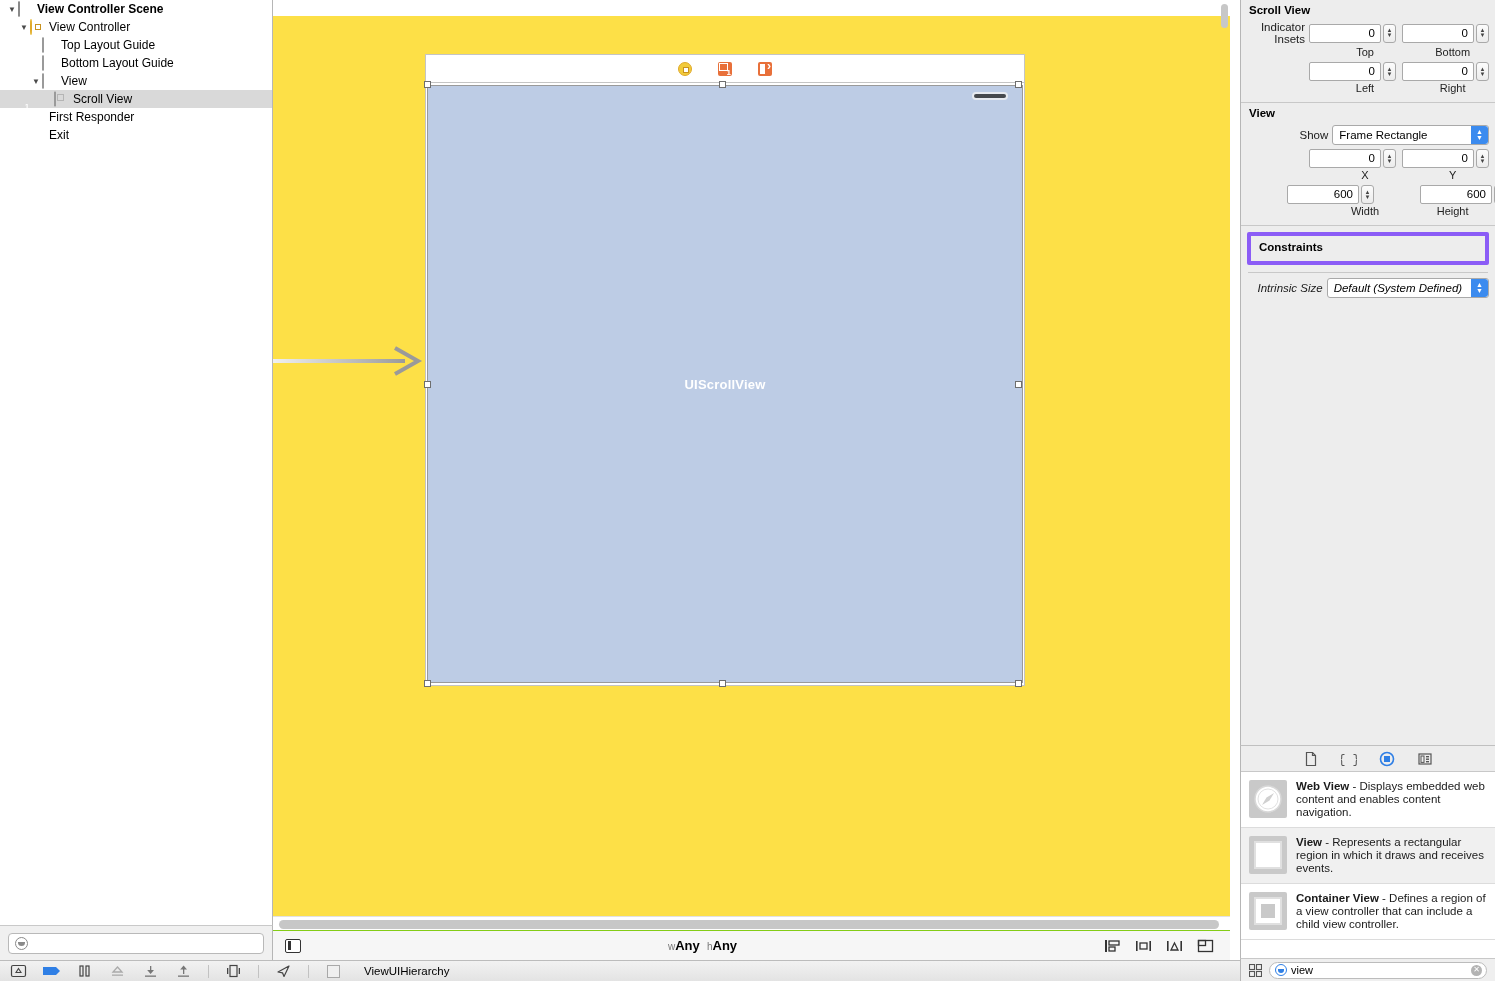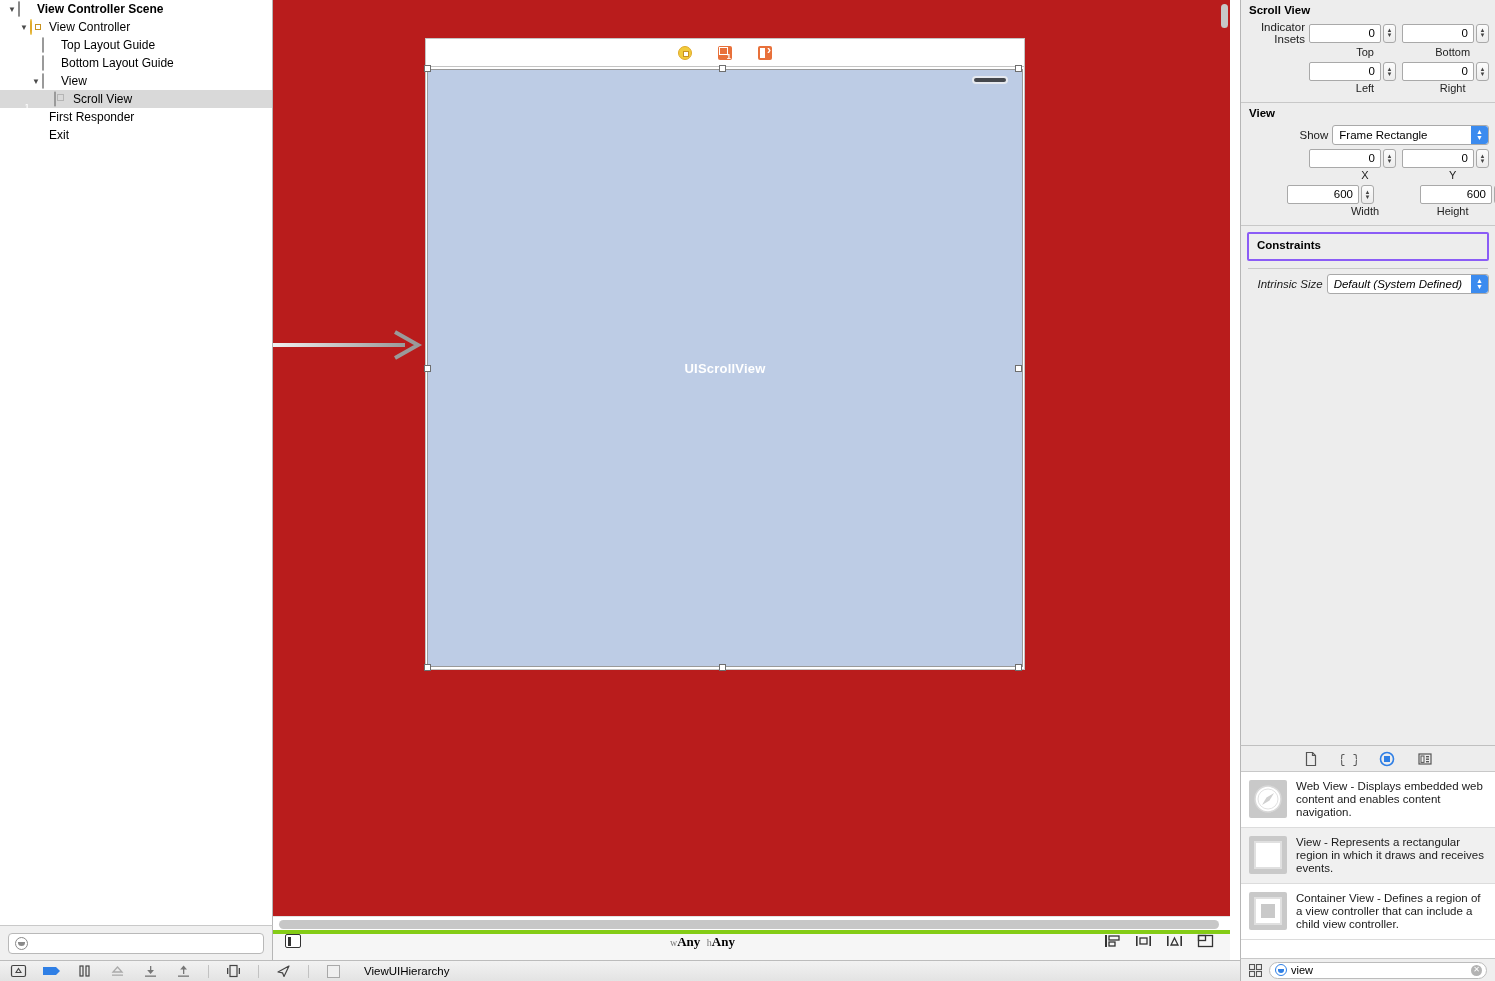--- a/index.html
+++ b/index.html
@@ -66,22 +66,22 @@
   }
   .filter-field {
     flex:1; height:21px; background:#fff; border:1px solid #b9b9b9; border-radius:4px;
     display:flex; align-items:center; padding:0 6px; font-size:11px; color:#8a8a8a;
   }
   .circ-ico { width:13px; height:13px; border-radius:50%; border:1.5px solid #8a8a8a; position:relative; flex:0 0 13px;}
   .circ-ico:after { content:""; position:absolute; left:2px; top:4.5px; width:7px; height:4px; background:#8a8a8a; border-radius:0 0 4px 4px; }
 
   
   .canvas {
-    position:absolute; left:273px; top:0; width:957px; height:916px;
-    background:#b91c1c; overflow:hidden;
+    position:absolute; left:273px; top:16px; width:957px; height:916px;
+    background:#fde047; overflow:hidden;
   }
   .scene-wrap { position:absolute; left:152px; top:38px; width:600px; height:632px; }
   .scene-header {
     position:absolute; left:0; top:0; width:600px; height:28px;
     background:#fff; border:1px solid #c4c4c4; border-bottom:none;
     display:flex; align-items:center; justify-content:center; gap:26px;
   }
   .hdr-ic { width:14px; height:14px; }
   .hdr-vc { border-radius:50%; background:#f2cb3b; border:1.5px solid #e0a92b; position:relative;}
   .hdr-vc:after{content:"";position:absolute;left:4px;top:4px;width:4px;height:4px;background:#fff;border:1px solid #c8921f;}
@@ -125,22 +125,22 @@
     position:absolute; left:1219px; top:2px; width:11px; height:906px;
   }
   .canvas-vscroll .thumb {
     position:absolute; left:2px; top:2px; width:7px; height:24px;
     background:#c7c7c7; border-radius:4px;
   }
 
   
   .canvas-bar {
     position:absolute; left:273px; top:930px; width:957px; height:30px;
-    background:#f6f6f6; border-top:4px solid #84cc16;
-    display:flex; align-items:flex-start;font-family:Liberation Serif, serif;
+    background:#f6f6f6; border-top:1px solid #84cc16;
+    display:flex; align-items:center;
   }
   .panel-toggle {
     width:16px; height:14px; border:1.3px solid #333; border-radius:2px;
     margin-left:12px; position:relative; background:#fff;
   }
   .panel-toggle:after{content:"";position:absolute;left:2px;top:1.5px;width:3px;height:9px;background:#333;}
   .sizeclass { flex:1; text-align:center; font-size:13px; }
   .sizeclass .pfx { font-size:10px; color:#777; }
   .sizeclass .val { font-weight:bold; }
   .cbar-icons { display:flex; gap:14px; margin-right:16px; }
@@ -175,41 +175,41 @@
     display:flex; align-items:center; padding-left:6px; font-size:11.5px;
     position:relative;
   }
   .popup .arrowbox {
     position:absolute; right:0; top:0; width:17px; height:100%;
     background:#3b8bef; border-radius:0 3px 3px 0;
     display:flex; flex-direction:column; align-items:center; justify-content:center;
     color:#fff; font-size:7px; line-height:6px;
   }
   .constraints-box {
-    margin:6px 6px 0 6px; border:2px solid #8b5cf6; background:#ededed; border-radius:2px;
+    margin:6px 6px 0 6px; border:4px solid #8b5cf6; background:#ededed; border-radius:2px;
     padding:5px 8px 8px 8px;
   }
   .constraints-desc { font-size:11px; text-align:center; line-height:13.5px; color:#1a1a1a; margin-top:3px; }
 
   
   .library {
     position:absolute; left:1240px; top:745px; width:255px; height:213px;
     background:#ededed; border-left:1px solid #b6b6b6; border-top:1px solid #c0c0c0;
   }
   .lib-tabs { height:25px; display:flex; align-items:center; justify-content:center; gap:22px; }
   .lib-tab { width:16px; height:16px; position:relative; }
   .lib-list { position:absolute; left:0; top:25px; right:0; bottom:0; background:#fff; border-top:1px solid #c8c8c8; overflow:hidden; }
   .lib-item { display:flex; padding:8px 8px 8px 8px; border-bottom:1px solid #dcdcdc; }
   .lib-item.alt { background:#f0f0f0; }
   .lib-ico {
     width:38px; height:38px; flex:0 0 38px; background:#c9c9c9; border-radius:2px;
     display:flex; align-items:center; justify-content:center; margin-right:9px;
   }
   .lib-text { font-size:11.5px; line-height:13px; color:#1a1a1a; }
-  .lib-text b { font-weight:normal; }
+  .lib-text b { font-weight:bold; }
 
   
   .lib-filter {
     position:absolute; left:1240px; top:958px; width:255px; height:23px;
     background:#efefef; border-left:1px solid #b6b6b6; border-top:1px solid #c8c8c8;
     display:flex; align-items:center; padding:0 8px;
   }
   .grid-ico { width:13px; height:13px; flex:0 0 13px; margin-right:7px; position:relative; }
   .lib-search {
     flex:1; height:17px; background:#fff; border:1px solid #bcbcbc; border-radius:9px;

